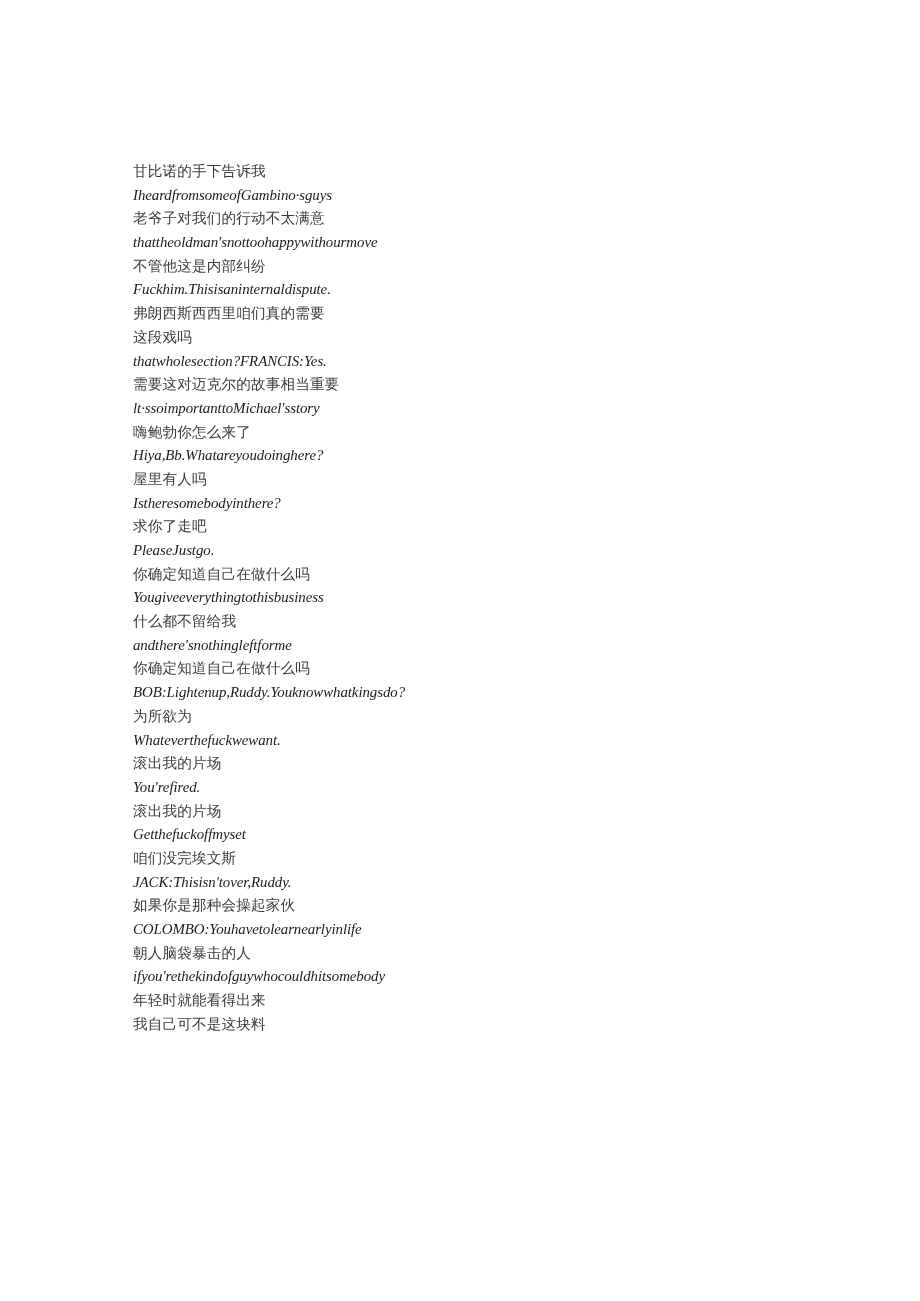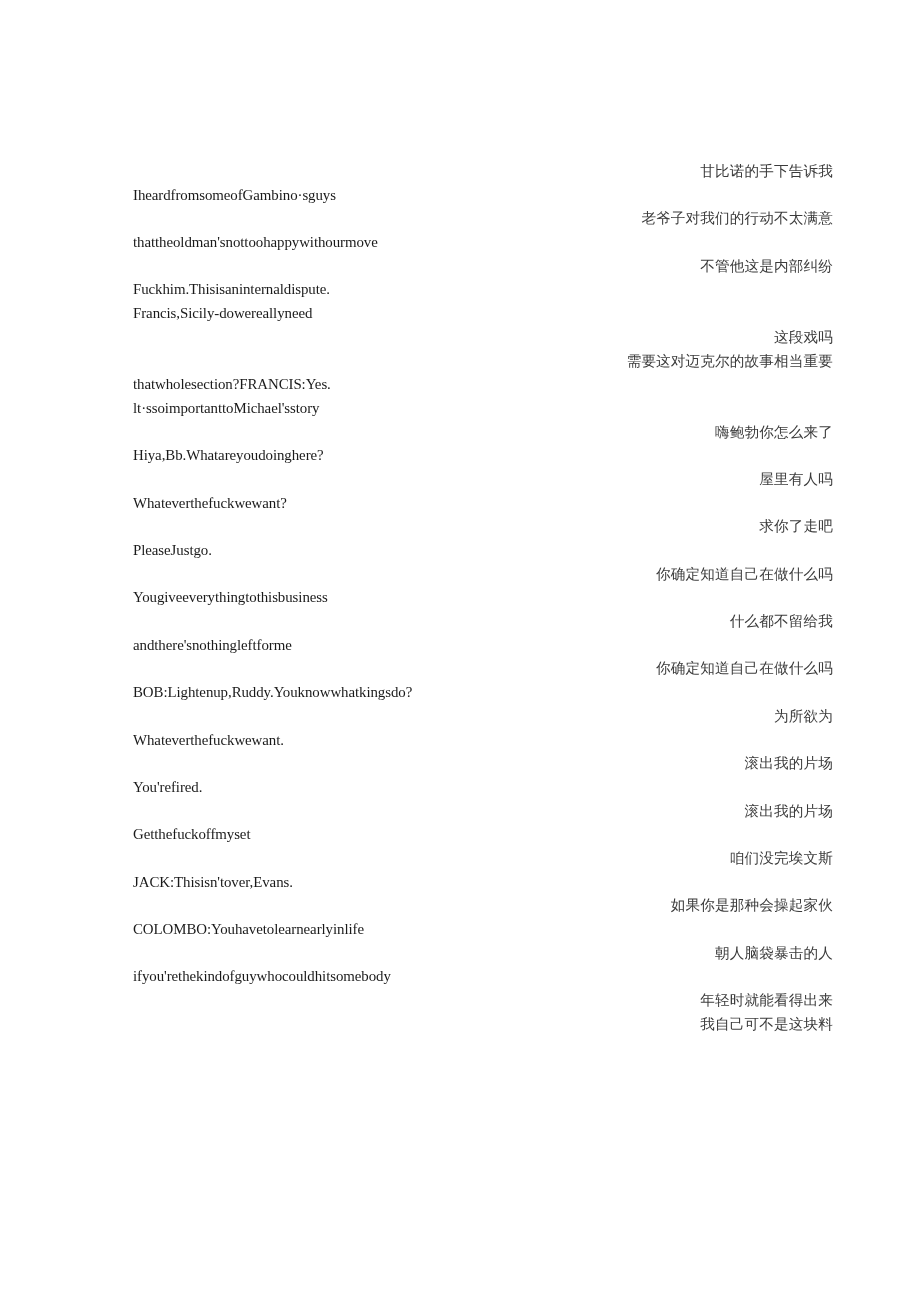--- a/index.html
+++ b/index.html
@@ -35,64 +35,64 @@
     height: 23.7px;
     line-height: 23.7px;
     white-space: pre;
     font-size: 14.7px;
     letter-spacing: 0.02em;
   }
   .line.lang-en {
     color: #1a1a1a;
     font-size: 14.9px;
     letter-spacing: -0.005em;
+    font-style: italic;
   }
   .line.lang-zh {
     color: #3b3b3b;
     font-size: 14.6px;
     letter-spacing: 0.01em;
-    text-align: right;
   }
 </style>
 </head>
 <body>
 
 <div class="page">
   <div class="transcript" id="transcript">
       <div class="line lang-zh">甘比诺的手下告诉我</div>
       <div class="line lang-en">IheardfromsomeofGambino·sguys</div>
       <div class="line lang-zh">老爷子对我们的行动不太满意</div>
       <div class="line lang-en">thattheoldman'snottoohappywithourmove</div>
       <div class="line lang-zh">不管他这是内部纠纷</div>
       <div class="line lang-en">Fuckhim.Thisisaninternaldispute.</div>
-      <div class="line lang-en">Francis,Sicily-dowereallyneed</div>
+      <div class="line lang-zh">弗朗西斯西西里咱们真的需要</div>
       <div class="line lang-zh">这段戏吗</div>
+      <div class="line lang-en">thatwholesection?FRANCIS:Yes.</div>
       <div class="line lang-zh">需要这对迈克尔的故事相当重要</div>
-      <div class="line lang-en">thatwholesection?FRANCIS:Yes.</div>
       <div class="line lang-en">lt·ssoimportanttoMichael'sstory</div>
       <div class="line lang-zh">嗨鲍勃你怎么来了</div>
       <div class="line lang-en">Hiya,Bb.Whatareyoudoinghere?</div>
       <div class="line lang-zh">屋里有人吗</div>
-      <div class="line lang-en">Whateverthefuckwewant?</div>
+      <div class="line lang-en">Istheresomebodyinthere?</div>
       <div class="line lang-zh">求你了走吧</div>
       <div class="line lang-en">PleaseJustgo.</div>
       <div class="line lang-zh">你确定知道自己在做什么吗</div>
       <div class="line lang-en">Yougiveeverythingtothisbusiness</div>
       <div class="line lang-zh">什么都不留给我</div>
       <div class="line lang-en">andthere'snothingleftforme</div>
       <div class="line lang-zh">你确定知道自己在做什么吗</div>
       <div class="line lang-en">BOB:Lightenup,Ruddy.Youknowwhatkingsdo?</div>
       <div class="line lang-zh">为所欲为</div>
       <div class="line lang-en">Whateverthefuckwewant.</div>
       <div class="line lang-zh">滚出我的片场</div>
       <div class="line lang-en">You'refired.</div>
       <div class="line lang-zh">滚出我的片场</div>
       <div class="line lang-en">Getthefuckoffmyset</div>
       <div class="line lang-zh">咱们没完埃文斯</div>
-      <div class="line lang-en">JACK:Thisisn'tover,Evans.</div>
+      <div class="line lang-en">JACK:Thisisn'tover,Ruddy.</div>
       <div class="line lang-zh">如果你是那种会操起家伙</div>
       <div class="line lang-en">COLOMBO:Youhavetolearnearlyinlife</div>
       <div class="line lang-zh">朝人脑袋暴击的人</div>
       <div class="line lang-en">ifyou'rethekindofguywhocouldhitsomebody</div>
       <div class="line lang-zh">年轻时就能看得出来</div>
       <div class="line lang-zh">我自己可不是这块料</div>
     </div>
 </div>
 
 </body></html>

